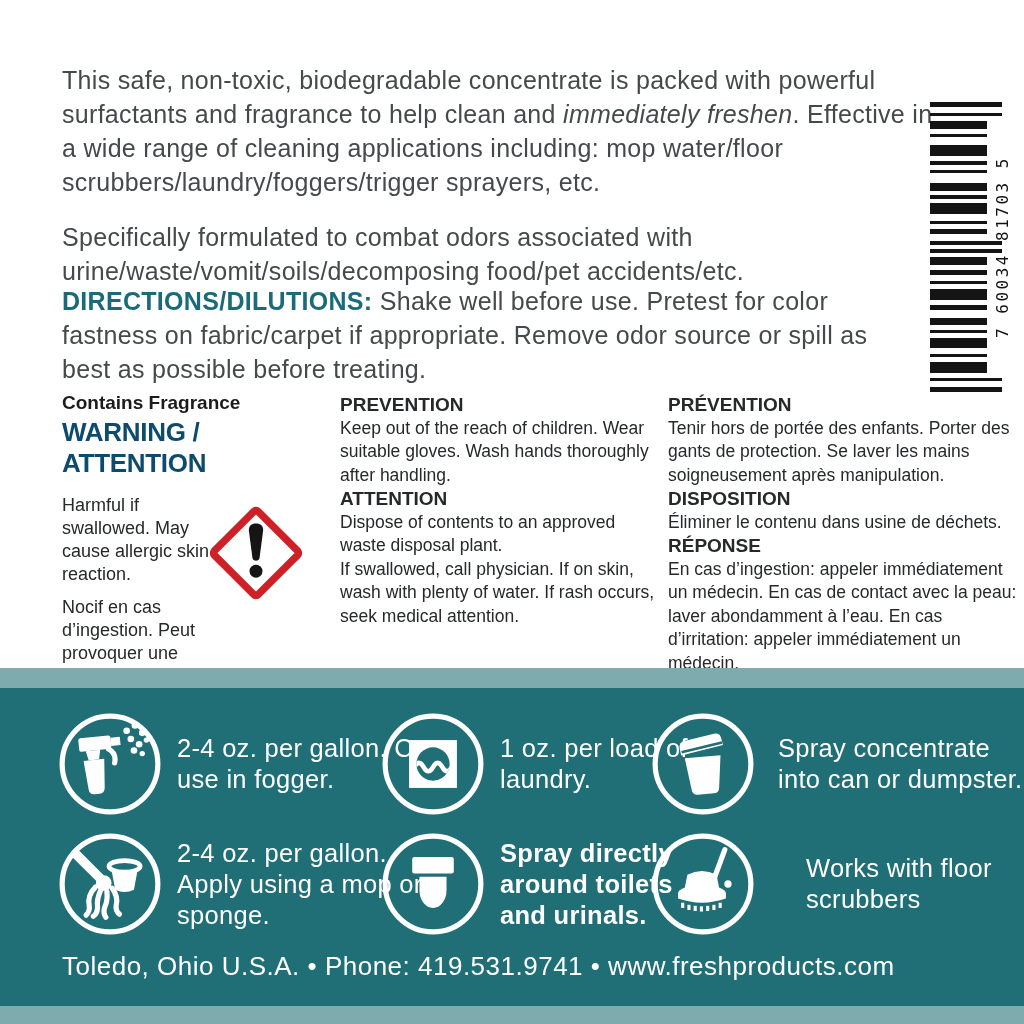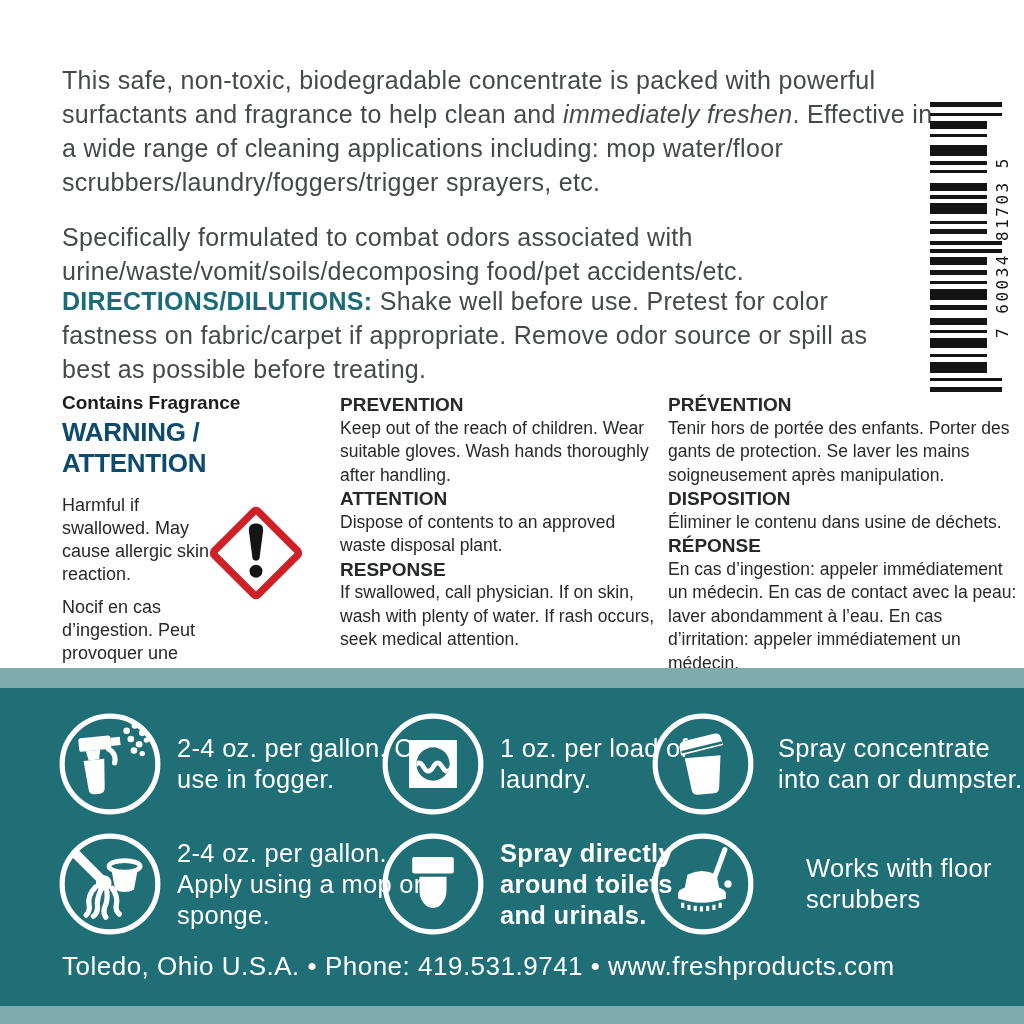--- a/index.html
+++ b/index.html
@@ -133,21 +133,20 @@
           </svg>
         </div>
       </div>
     </div>
 
     <div class="safety en">
       <div class="sec-h">PREVENTION</div>
       <p>Keep out of the reach of children. Wear suitable gloves. Wash hands thoroughly after handling.</p>
       <div class="sec-h">ATTENTION</div>
       <p>Dispose of contents to an approved waste disposal plant.</p>
-      <div class="sec-h">RESPONSE</div>
       <p>If swallowed, call physician. If on skin, wash with plenty of water. If rash occurs, seek medical attention.</p>
     </div>
 
     <div class="safety fr">
       <div class="sec-h">PRÉVENTION</div>
       <p>Tenir hors de portée des enfants. Porter des gants de protection. Se laver les mains soigneusement après manipulation.</p>
       <div class="sec-h">DISPOSITION</div>
       <p>Éliminer le contenu dans usine de déchets.</p>
       <div class="sec-h">RÉPONSE</div>
       <p>En cas d’ingestion: appeler immédiatement un médecin. En cas de contact avec la peau: laver abondamment à l’eau. En cas d’irritation: appeler immédiatement un médecin.</p>

